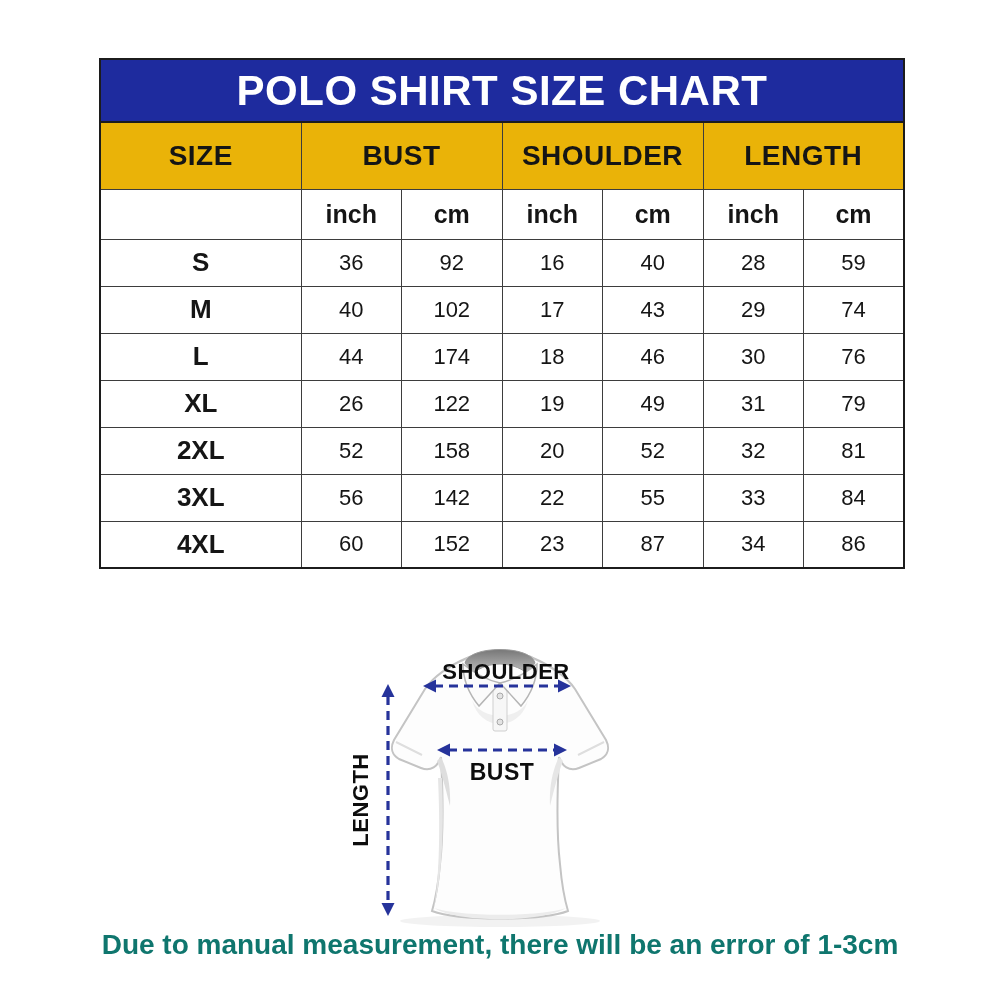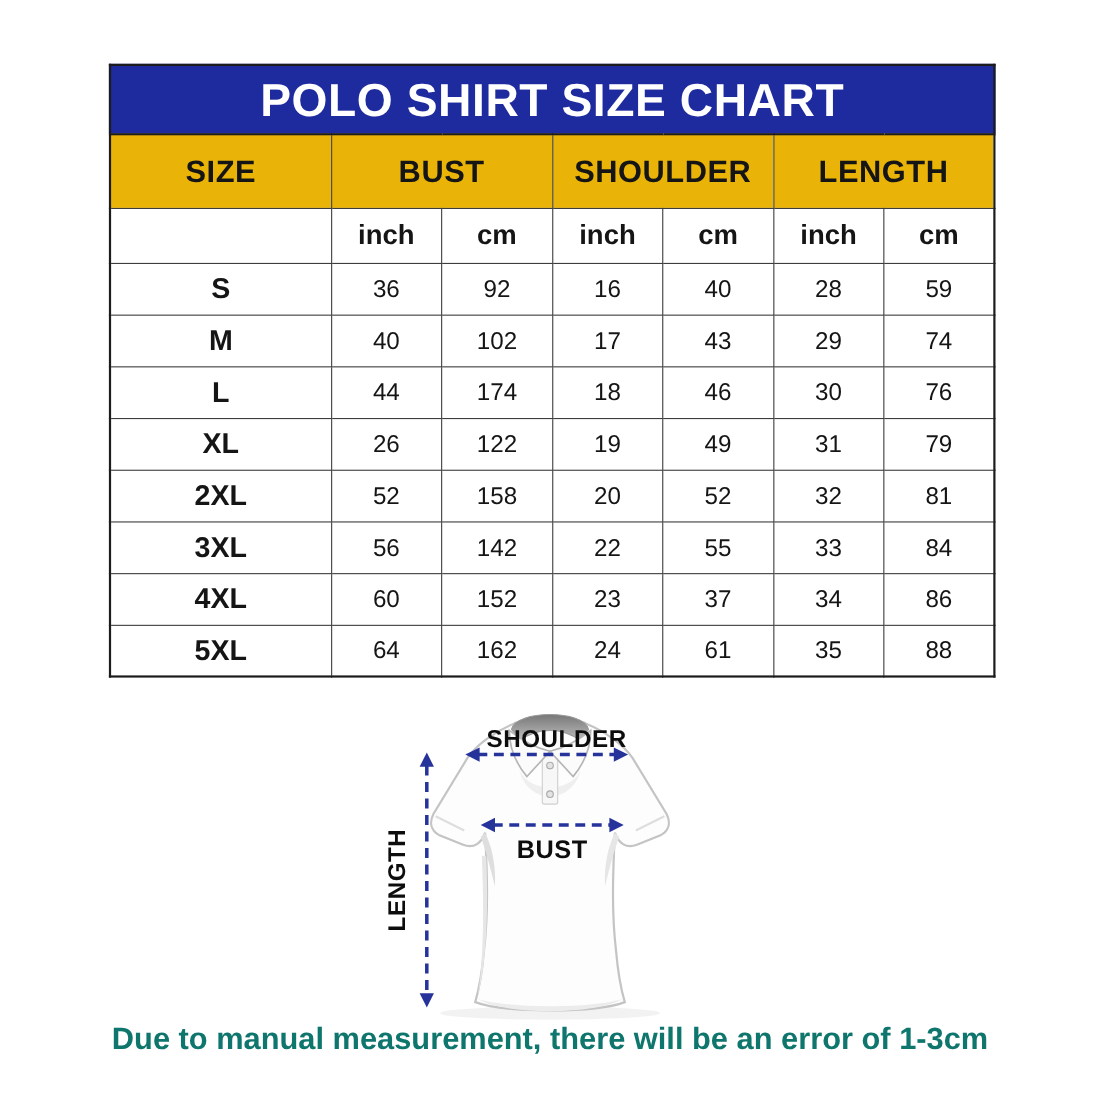--- a/index.html
+++ b/index.html
@@ -127,32 +127,23 @@
           <td>22</td>
           <td>55</td>
           <td>33</td>
           <td>84</td>
         </tr>
         <tr>
           <th>4XL</th>
           <td>60</td>
           <td>152</td>
           <td>23</td>
-          <td>37</td>
+          <td>87</td>
           <td>34</td>
           <td>86</td>
-        </tr>
-        <tr>
-          <th>5XL</th>
-          <td>64</td>
-          <td>162</td>
-          <td>24</td>
-          <td>61</td>
-          <td>35</td>
-          <td>88</td>
         </tr>
       </tbody>
     </table>
   </div>
 
   <svg class="polo-box" viewBox="0 0 340 300" width="340" height="300" xmlns="http://www.w3.org/2000/svg">
     <defs>
       <linearGradient id="collarIn" x1="0" y1="0" x2="0" y2="1">
         <stop offset="0" stop-color="#777777"></stop>
         <stop offset="1" stop-color="#bdbdbd"></stop>

